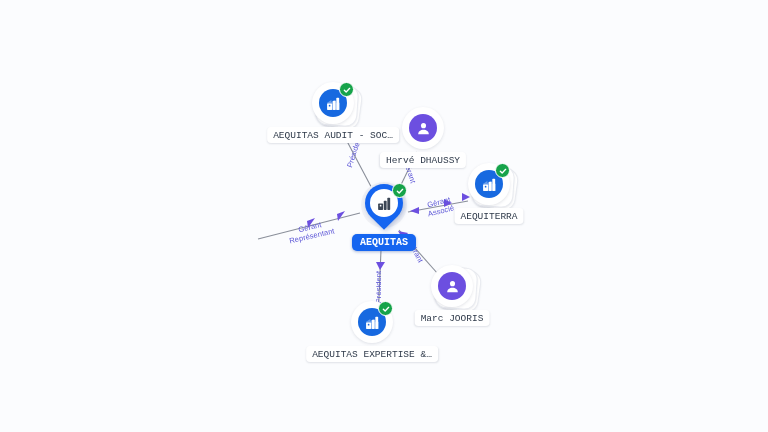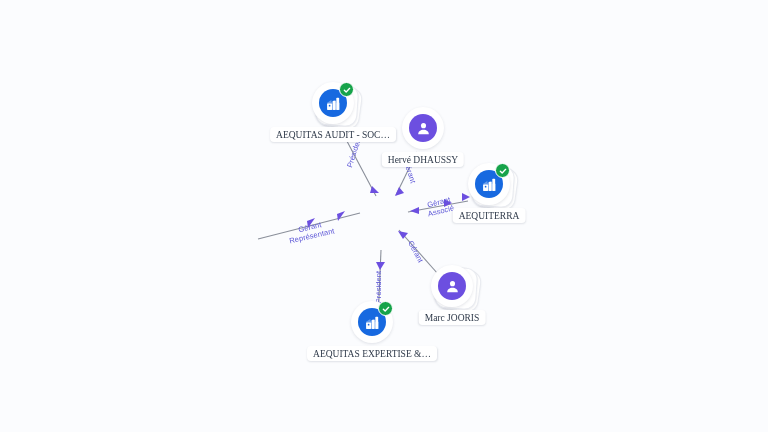--- a/index.html
+++ b/index.html
@@ -149,21 +149,21 @@
     margin-top: 2px;
     display: block;
     font-size: 9.5px;
     color: #2f3a4a;
     background: #ffffff;
     border-radius: 4px;
     padding: 2.5px 6px;
     box-shadow: 0 1px 2px rgba(40,50,80,0.13);
     white-space: nowrap;
     text-align: center;
-    font-family: Liberation Serif, serif;
+    font-family: Liberation Mono, monospace;
   }
   .node-label.primary {
     background: #1565f0;
     color: #ffffff;
     font-size: 10px;
     font-weight: bold;
     padding: 3px 8px;
     border-radius: 5px;
     box-shadow: 0 1px 3px rgba(20,60,150,0.35);
   }
@@ -333,14 +333,36 @@
           <path d="M4 12.5l5.5 5.5L20 7"></path>
         </svg>
       </div>
     </div>
     <div class="label-holder">
       <span class="node-label">AEQUITAS EXPERTISE &amp;…</span>
     </div>
   </div>
 
 
+  <div class="node" style="left:384px; top:209px;">
+    <div class="pin-wrap">
+      <div class="pin-halo"></div>
+      <div class="pin-body"></div>
+      <div class="pin-hole">
+        <svg width="17" height="17" viewBox="0 0 24 24" fill="#3c4654">
+          <rect x="3" y="12" width="7" height="9" rx="1"></rect>
+          <rect x="11" y="8" width="4" height="13" rx="1"></rect>
+          <rect x="16" y="4" width="4" height="17" rx="1"></rect>
+          <circle cx="6.5" cy="15" r="1.2" fill="#ffffff"></circle>
+        </svg>
+      </div>
+      <div class="pin-badge">
+        <svg width="8" height="8" viewBox="0 0 24 24" fill="none" stroke="#ffffff" stroke-width="4" stroke-linecap="round" stroke-linejoin="round">
+          <path d="M4 12.5l5.5 5.5L20 7"></path>
+        </svg>
+      </div>
+    </div>
+    <div class="label-holder pin">
+      <span class="node-label primary">AEQUITAS</span>
+    </div>
+  </div>
 
 </div>
 
 </body></html>

